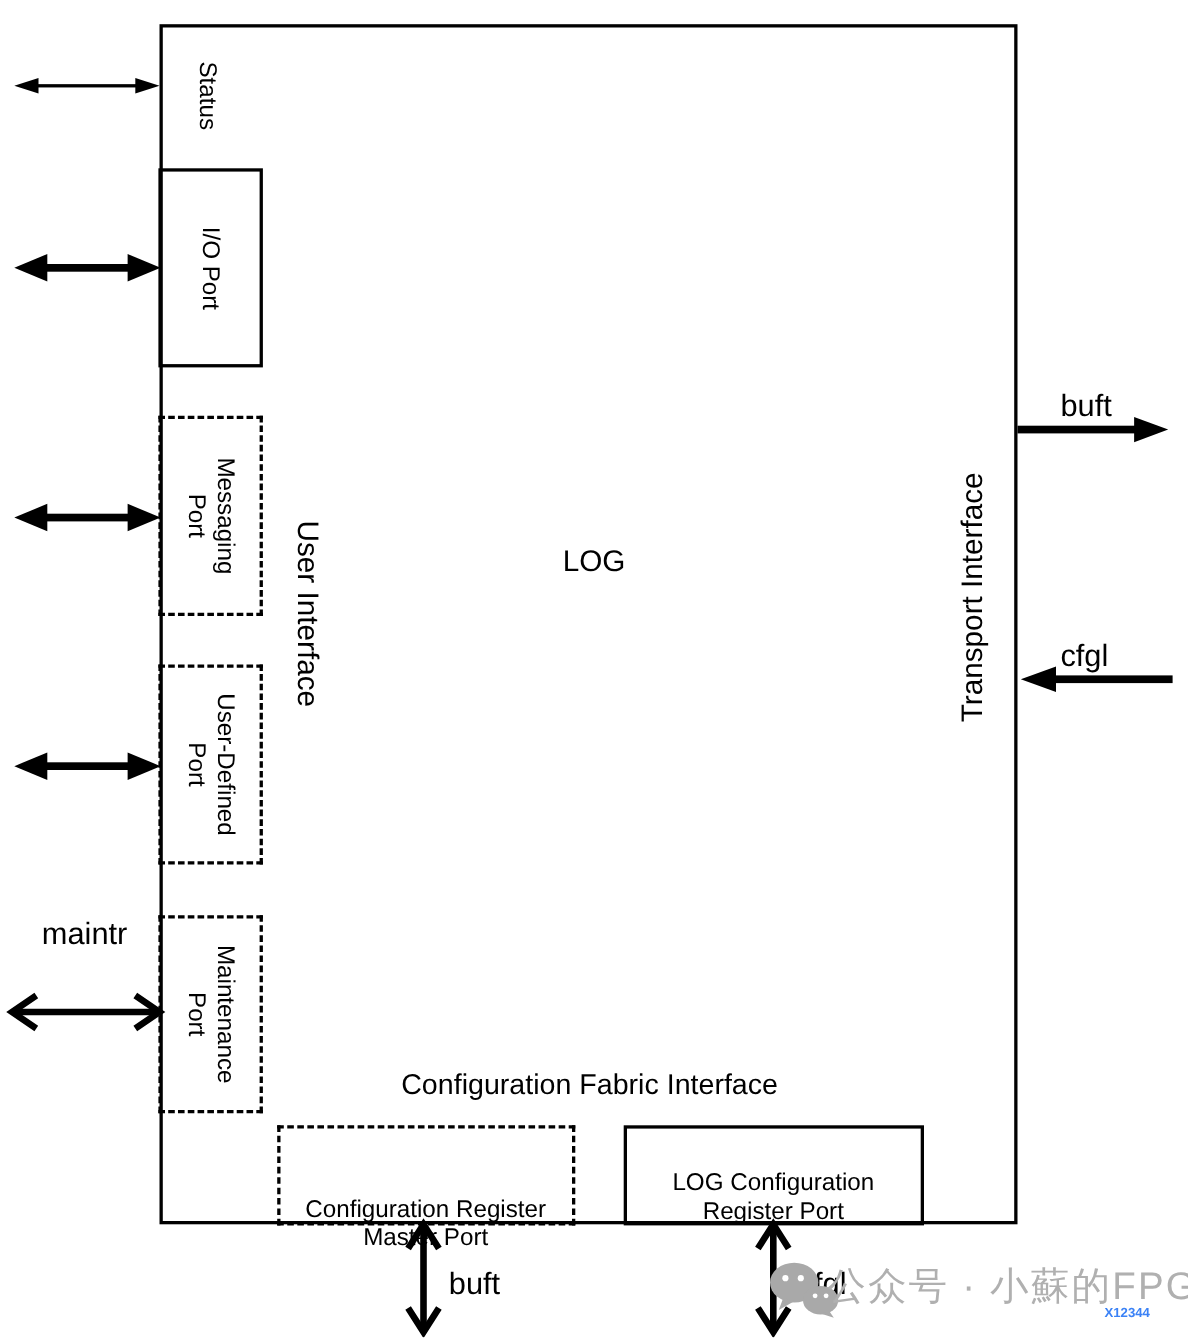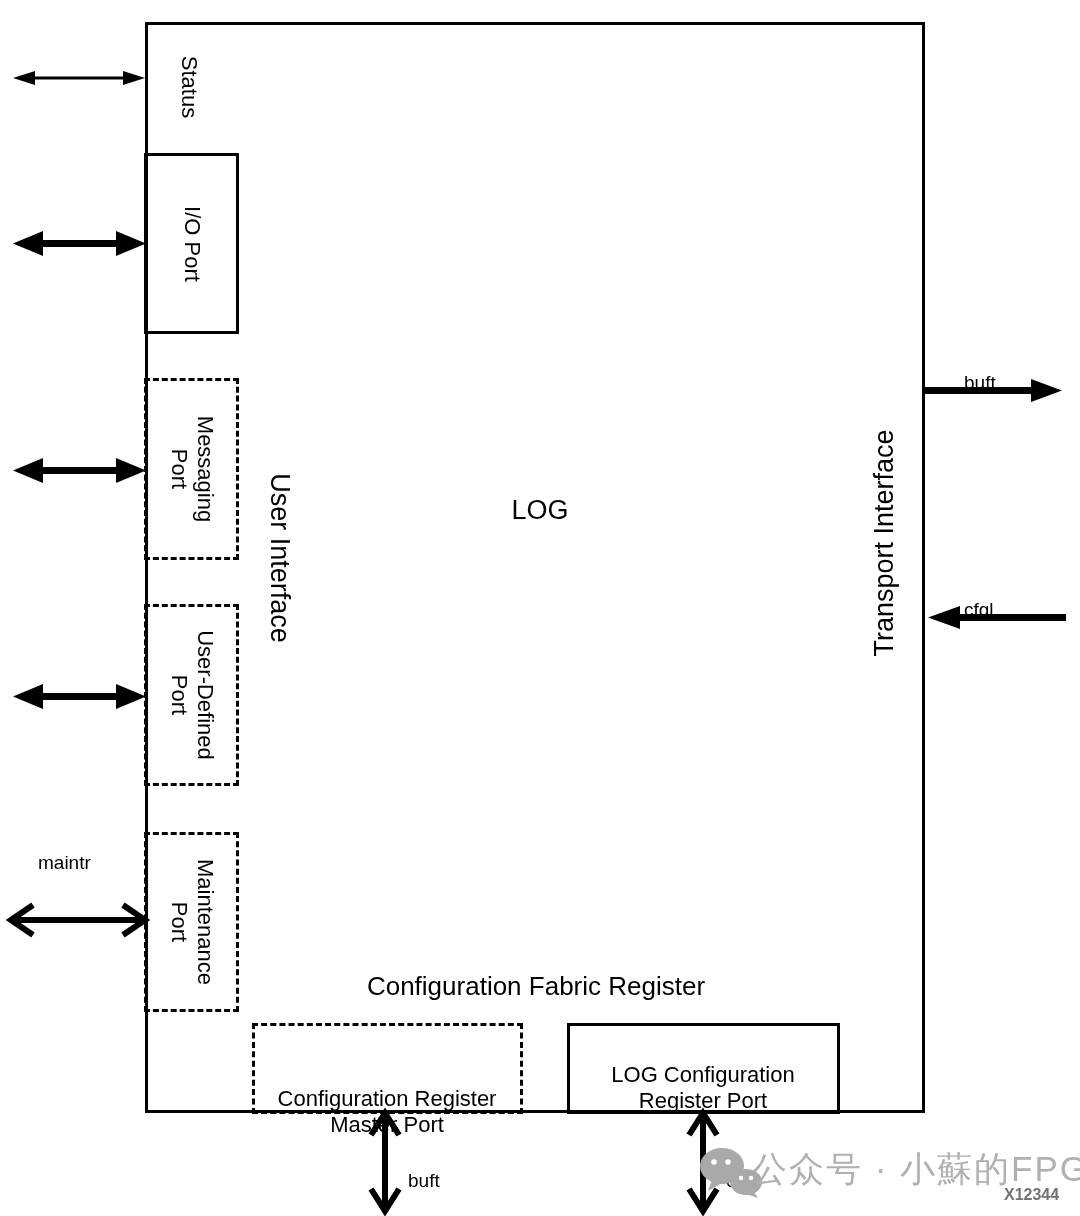--- a/index.html
+++ b/index.html
@@ -51,36 +51,36 @@
     text-align: center;
     width: max-content;
     line-height: 1.18;
     font-size: 22px;
   }
   .ctr    { transform: translate(-50%, -50%); }
   .rot-cw { transform: translate(-50%, -50%) rotate(90deg); }
   .rot-ccw{ transform: translate(-50%, -50%) rotate(-90deg); }
 
   .fs22 { font-size: 22px; }
-  .fs24 { font-size: 19px; margin-top: 20px; }
+  .fs24 { font-size: 28px; }
   .fs26 { font-size: 26px; }
   .fs27 { font-size: 27px; }
 
   .watermark-text {
     position: absolute;
     font-size: 35px;
     color: #b0b0b0;
     white-space: nowrap;
     letter-spacing: 2px;
   }
   .figure-id {
     position: absolute;
-    font-size: 16px;
+    font-size: 12px;
     font-weight: bold;
-    color: #737373;
+    color: #3b82f6;
   }
   svg.arrow { position: absolute; overflow: visible; }
 </style>
 </head>
 <body>
 
 <div class="canvas">
 
   <div class="main-box"></div>
 
@@ -98,21 +98,21 @@
 Port</div>
   <div class="lbl rot-cw fs22" style="left:192px; top:695px;">User-Defined
 Port</div>
   <div class="lbl rot-cw fs22" style="left:192px; top:922px;">Maintenance
 Port</div>
   <div class="lbl rot-cw fs27" style="left:279px; top:558px;">User Interface</div>
 
   <div class="lbl rot-ccw fs27" style="left:885px; top:543px;">Transport Interface</div>
 
   <div class="lbl ctr fs27" style="left:540px; top:511px;text-align:right;">LOG</div>
-  <div class="lbl ctr fs26" style="left:536px; top:986px;">Configuration Fabric Register</div>
+  <div class="lbl ctr fs26" style="left:536px; top:986px;">Configuration Fabric Interface</div>
   <div class="lbl ctr fs22" style="left:387px; top:1112px;">Configuration Register
 Master Port</div>
   <div class="lbl ctr fs22" style="left:703px; top:1088px;">LOG Configuration
 Register Port</div>
 
   <div class="lbl fs24" style="left:38px;  top:832px;">maintr</div>
   <div class="lbl fs24" style="left:964px; top:352px;">buft</div>
   <div class="lbl fs24" style="left:964px; top:579px;">cfgl</div>
   <div class="lbl fs24" style="left:408px; top:1150px;">buft</div>
   <div class="lbl fs24" style="left:726px; top:1150px;">cfgl</div>

